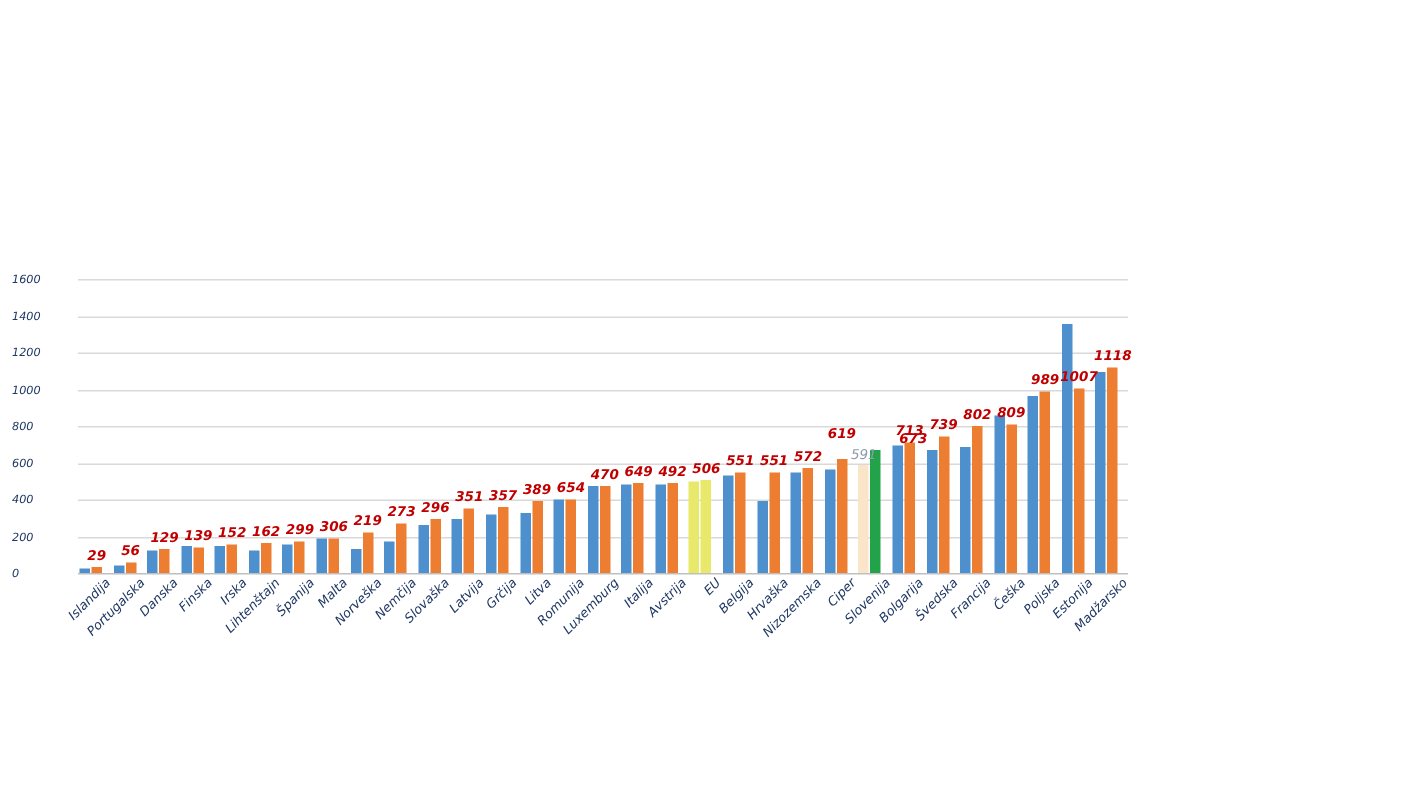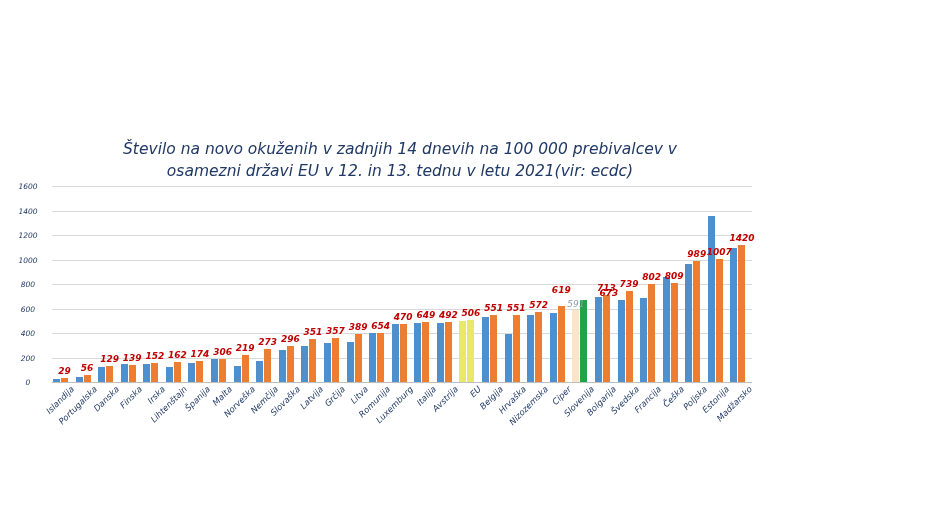--- a/index.html
+++ b/index.html
@@ -77,21 +77,21 @@
     height: 1px;
     background: #D9D9D9;
   }
   .gridline.zero {
     background: #BFBFBF;
   }
 
   .ytick {
     position: absolute;
     width: 40px;
-    text-align: center;
+    text-align: left;
     font-family: "DejaVu Sans", sans-serif;
     font-size: 7.5px;
     font-style: italic;
     color: #1F3864;
     transform: translateY(-50%);
     left: 0px;
   }
 
   
   #bars {
@@ -184,24 +184,20 @@
     margin-right: 4px;
     vertical-align: -1px;
   }
 </style>
 </head>
 <body>
 
 <div id="slide">
 
 
-  <div id="subtitle">
-    <div>Število na novo okuženih v zadnjih 14 dnevih na 100 000 prebivalcev v</div>
-    <div>osamezni državi EU v 12. in 13. tednu v letu 2021(vir: ecdc)</div>
-  </div>
 
   <div id="chart">
     <div id="plot-bg"></div>
     <div id="gridlines">
         <div class="gridline zero" style="top: 196px;"></div>
         <div class="gridline" style="top: 171.5px;"></div>
         <div class="gridline" style="top: 147px;"></div>
         <div class="gridline" style="top: 122.5px;"></div>
         <div class="gridline" style="top: 98px;"></div>
         <div class="gridline" style="top: 73.5px;"></div>
@@ -344,21 +340,21 @@
         <div class="group" style="left: 677.419px; width: 22.5806px;">
           <div class="bar b1" style="height: 133.525px;"></div>
           <div class="bar b2" style="height: 136.955px;"></div>
         </div>
         <div class="dlabel" style="left: 12.5px; top: 180.447px;">29</div>
         <div class="dlabel" style="left: 35.0806px; top: 177.14px;">56</div>
         <div class="dlabel" style="left: 57.6613px; top: 168.197px;">129</div>
         <div class="dlabel" style="left: 80.2419px; top: 166.972px;">139</div>
         <div class="dlabel" style="left: 102.823px; top: 165.38px;">152</div>
         <div class="dlabel" style="left: 125.403px; top: 164.155px;">162</div>
-        <div class="dlabel" style="left: 147.984px; top: 162.685px;">174</div>
+        <div class="dlabel" style="left: 147.984px; top: 162.685px;">299</div>
         <div class="dlabel" style="left: 170.565px; top: 161.215px;">306</div>
         <div class="dlabel" style="left: 193.145px; top: 157.173px;">219</div>
         <div class="dlabel" style="left: 215.726px; top: 150.558px;">273</div>
         <div class="dlabel" style="left: 238.306px; top: 147.74px;">296</div>
         <div class="dlabel" style="left: 260.887px; top: 141.002px;">351</div>
         <div class="dlabel" style="left: 283.468px; top: 140.268px;">357</div>
         <div class="dlabel" style="left: 306.048px; top: 136.347px;">389</div>
         <div class="dlabel" style="left: 328.629px; top: 135.123px;">654</div>
         <div class="dlabel" style="left: 351.21px; top: 126.425px;">470</div>
         <div class="dlabel" style="left: 373.79px; top: 124.097px;">649</div>
@@ -369,21 +365,21 @@
         <div class="dlabel" style="left: 486.694px; top: 113.93px;">572</div>
         <div class="dlabel" style="left: 509.274px; top: 99px;">619</div>
         <div class="dlabel muted" style="left: 523.855px; top: 112.602px;">591</div>
         <div class="dlabel" style="left: 531.855px; top: 101.557px; margin-left: 25px;">673</div>
         <div class="dlabel" style="left: 554.435px; top: 96.6575px;">713</div>
         <div class="dlabel" style="left: 577.016px; top: 93.4725px;">739</div>
         <div class="dlabel" style="left: 599.597px; top: 85.755px;">802</div>
         <div class="dlabel" style="left: 622.177px; top: 84.8975px;">809</div>
         <div class="dlabel" style="left: 644.758px; top: 62.8475px;">989</div>
         <div class="dlabel" style="left: 667.339px; top: 60.6425px;">1007</div>
-        <div class="dlabel" style="left: 689.919px; top: 47.045px;">1420</div>
+        <div class="dlabel" style="left: 689.919px; top: 47.045px;">1118</div>
       </div>
     <div id="xlabels">
         <div class="xlab" style="left: 17.2903px;"><span>Islandija</span></div>
         <div class="xlab" style="left: 39.871px;"><span>Portugalska</span></div>
         <div class="xlab" style="left: 62.4516px;"><span>Danska</span></div>
         <div class="xlab" style="left: 85.0323px;"><span>Finska</span></div>
         <div class="xlab" style="left: 107.613px;"><span>Irska</span></div>
         <div class="xlab" style="left: 130.194px;"><span>Lihtenštajn</span></div>
         <div class="xlab" style="left: 152.774px;"><span>Španija</span></div>
         <div class="xlab" style="left: 175.355px;"><span>Malta</span></div>

